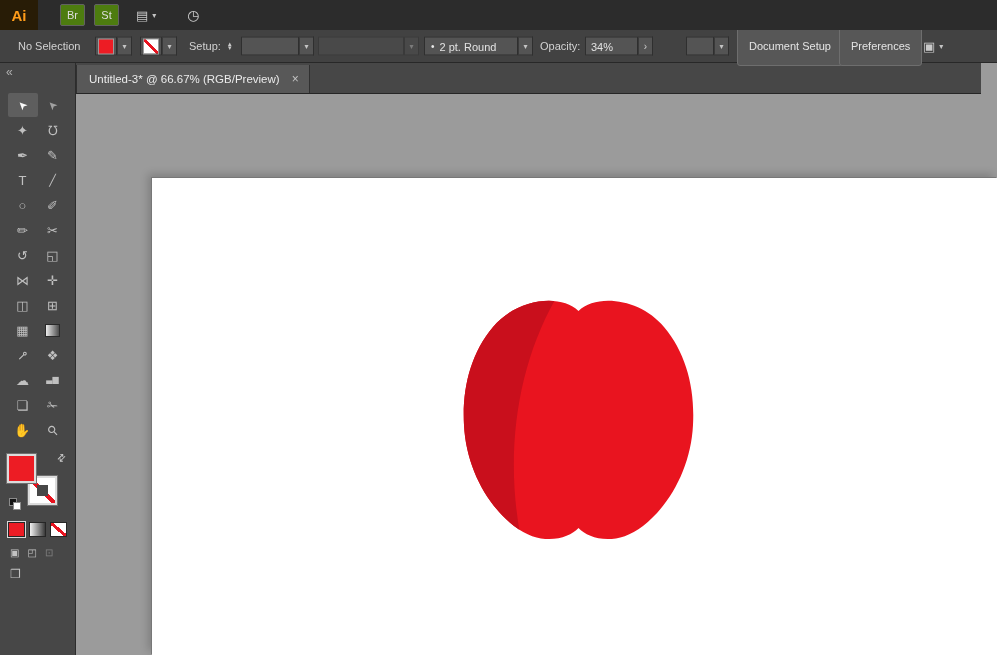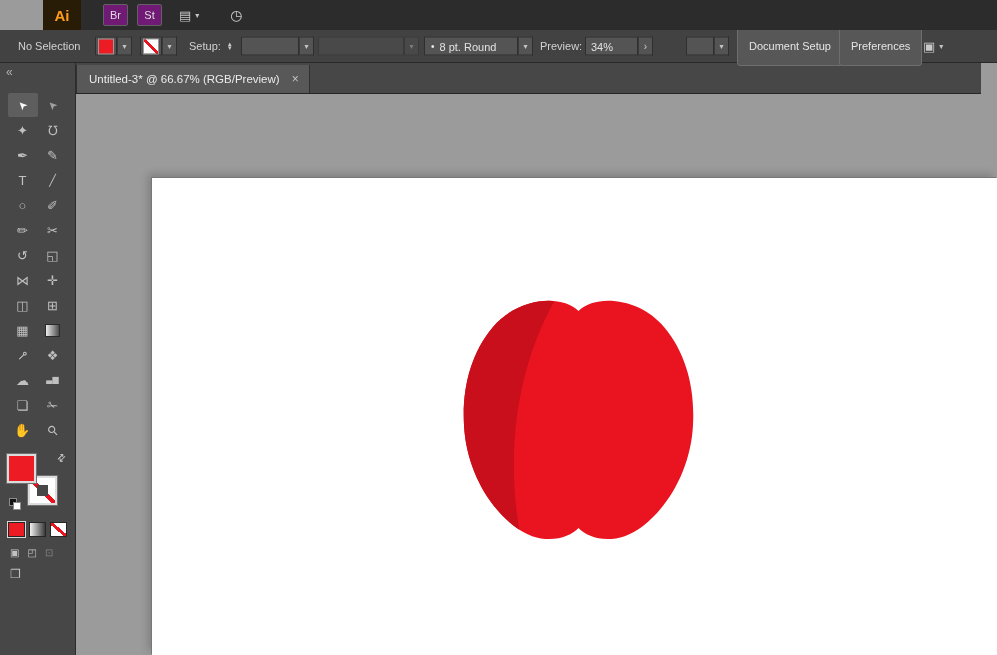--- a/index.html
+++ b/index.html
@@ -1,27 +1,27 @@
 <!DOCTYPE html>
 <html><head>
 <meta charset="utf-8">
 <style>
   html,body{margin:0;padding:0;background:#1e1e1e;}
   .app{position:relative;width:997px;height:655px;overflow:hidden;
        font-family:"Liberation Sans",sans-serif;background:#9b9b9b;user-select:none;}
 
   
   .menubar{position:absolute;top:0;left:0;right:0;height:30px;background:#2c2c2c;
-           display:flex;align-items:center;z-index:30;margin-left:43px;}
+           display:flex;align-items:center;z-index:30;}
   .ai-logo{width:38px;height:30px;background:#281c06;color:#ff9c1a;font-weight:bold;
            font-size:15px;display:flex;align-items:center;justify-content:center;}
   .menus{display:flex;align-items:center;margin-left:6px;}
   .menu-item{padding:0 11px;font-size:13px;color:#d4d4d4;line-height:30px;}
   .mb-right{display:flex;align-items:center;gap:9px;margin-left:22px;}
-  .mb-btn{width:23px;height:20px;background:#701a75;border:1px solid #626262;border-radius:2px;
+  .mb-btn{width:23px;height:20px;background:#4d7c0f;border:1px solid #626262;border-radius:2px;
           color:#dedede;font-size:11px;display:flex;align-items:center;justify-content:center;}
   .mb-group{display:flex;align-items:center;gap:4px;color:#c9c9c9;font-size:13px;margin-left:8px;}
   .caret{font-size:8px;color:#c4c4c4;}
   .sync{color:#c9c9c9;font-size:14px;margin-left:22px;}
 
   
   .controlbar{position:absolute;top:30px;left:0;right:0;height:32px;background:#424242;
               border-bottom:1px solid #282828;z-index:25;}
   .cb{position:absolute;top:50%;transform:translateY(-50%);}
   .cb-label{font-size:11px;color:#d2d2d2;white-space:nowrap;}
@@ -154,28 +154,28 @@
     <div class="cb fieldrow disabled" style="left:318px;">
       <span class="field" style="width:84px;"></span>
       <span class="caret-seg">
           <span class="caret">▾</span>
         </span>
     </div>
 
     <div class="cb fieldrow" style="left:424px;">
       <span class="field" style="width:92px;">
         <span class="bullet">•</span>
-        <span>8 pt. Round</span>
+        <span>2 pt. Round</span>
       </span>
       <span class="caret-seg">
           <span class="caret">▾</span>
         </span>
     </div>
 
-    <span class="cb cb-label" style="left:540px;">Preview:</span>
+    <span class="cb cb-label" style="left:540px;">Opacity:</span>
 
     <div class="cb fieldrow" style="left:585px;">
       <span class="field opct" style="width:46px;">34%</span>
       <span class="caret-seg">
           <span class="gt">›</span>
         </span>
     </div>
 
     <span class="cb cb-label" style="left:691px;">Style:</span>
 

